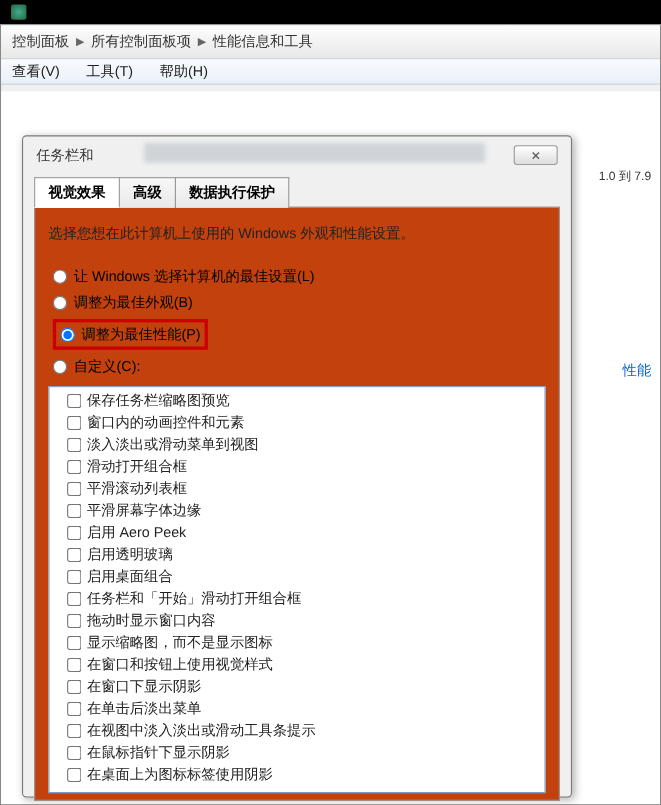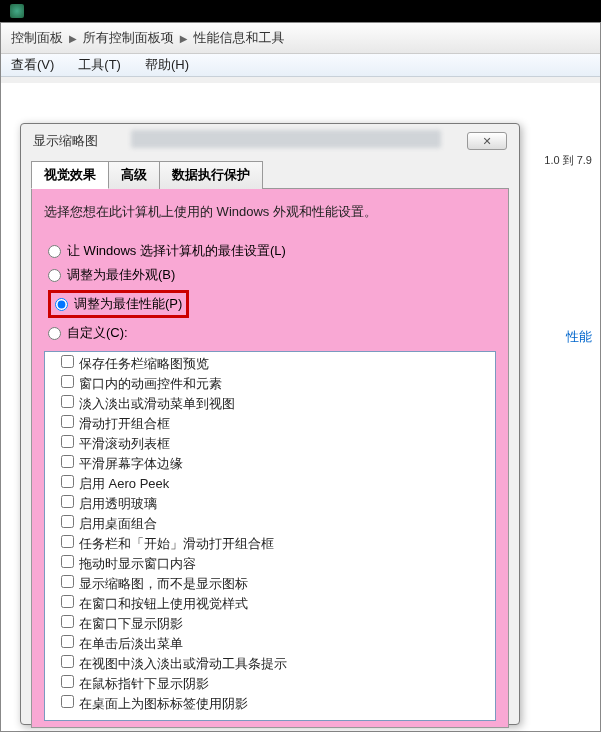--- a/index.html
+++ b/index.html
@@ -132,21 +132,21 @@
   top: 1px;
 }
 .tab.active {
   background: #fff;
   border-bottom: 1px solid #fff;
   z-index: 3;
 }
 .tab-panel {
   margin: 0 10px 10px 10px;
   border: 1px solid #999;
-  background: #f9a8d4;
+  background: #c2410c;
   padding: 14px 12px;
   height: 540px;
   position: relative;
 }
 .instruction {
   font-size: 13px;
   color: #222;
   margin-bottom: 18px;
 }
 .radio-group { margin-left: 4px; }
@@ -170,21 +170,21 @@
 .options-list {
   border: 1px solid #7a9ac0;
   margin-top: 6px;
   height: 370px;
   overflow-y: scroll;
   background: #fff;
   padding: 2px 4px;
 }
 .opt-row {
   display: flex;
-  align-items: flex-start;
+  align-items: center;
   padding: 1px 12px;
   font-size: 13px;
   color: #222;
   white-space: nowrap;
 }
 .opt-row input[type=checkbox] {
   margin-right: 5px;
   width: 13px;
   height: 13px;
 }
@@ -222,21 +222,21 @@
     <span class="menu-item">帮助(H)</span>
   </div>
   <div class="content-area">
     <div class="side-text">1.0 到 7.9</div>
     <div class="side-link">性能</div>
   </div>
 </div>
 
 <div class="dialog">
   <div class="dialog-title">
-    <span>显示缩略图</span>
+    <span>任务栏和</span>
     <div class="blur-title"></div>
     <div class="close-btn">
         <span>✕</span>
       </div>
   </div>
 
   <div class="tab-strip">
     <div class="tab active">视觉效果</div>
     <div class="tab">高级</div>
     <div class="tab">数据执行保护</div>

